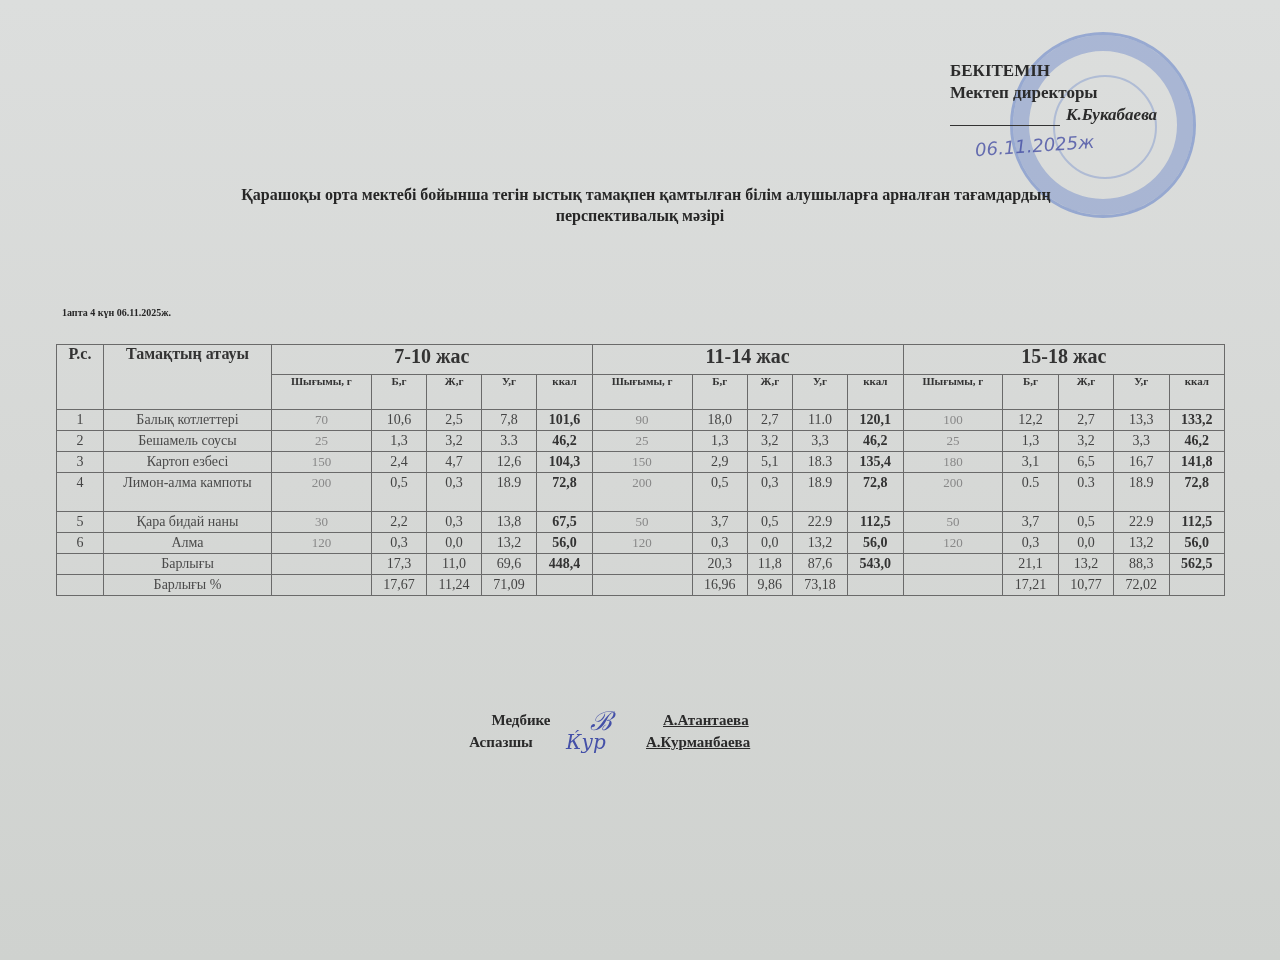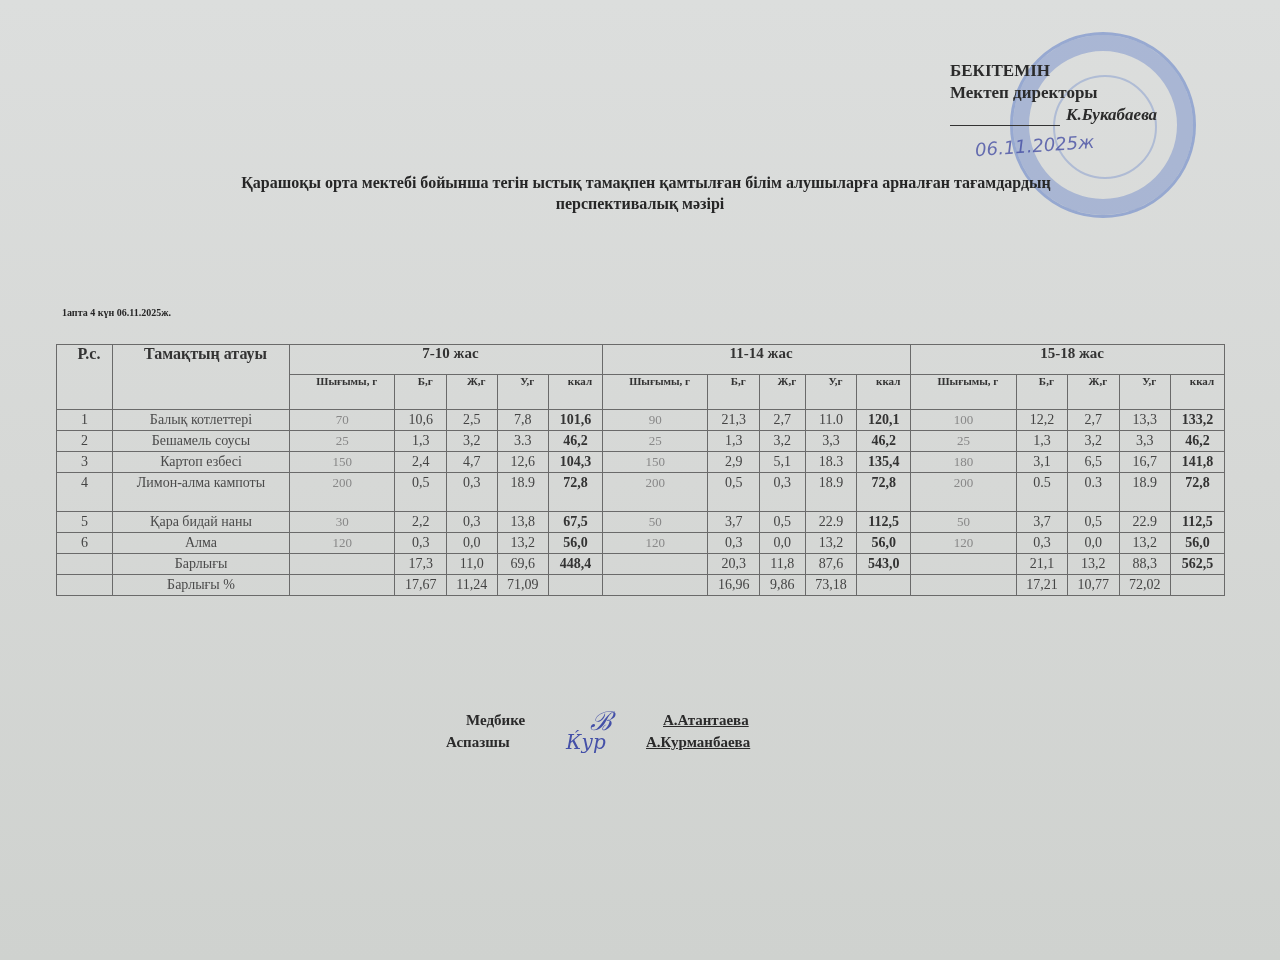--- a/index.html
+++ b/index.html
@@ -27,49 +27,49 @@
     border:2px solid rgba(95,125,200,0.35);
   }
   .sig-date {
     position:absolute; left: 975px; top: 135px; font-family:"DejaVu Sans", sans-serif;
     font-style: italic; color: rgba(60,70,160,0.75); font-size: 18px; transform: rotate(-4deg);
   }
   .title {
     position: absolute; left: 0; top: 172px; width: 1280px; text-align: center;
     font-weight: bold; font-size: 16px; line-height: 21px; color: #262626;
   }
-  .title div:first-child { padding-left: 12px; }
+  .title div:first-child { padding-left: 12px; margin-top: 12px; }
   .week {
     position: absolute; left: 62px; top: 307px; font-weight: bold; font-size: 10px; color:#262626;
   }
   table.menu {
     position: absolute; left: 56px; top: 344px;
     border-collapse: collapse; width: 1169px;
     font-size: 13.5px; color: #555;
   }
   table.menu td, table.menu th {
     border: 1px solid #6a6a6a; padding: 0 2px; text-align: center; vertical-align: top;
   }
-  table.menu th { font-weight: bold; color: #333; padding-left: 11px; }
-  th.age { font-size: 15px; height: 29px; vertical-align: middle; }
+  table.menu th { font-weight: bold; color: #333; }
+  th.age { font-size: 20px; height: 29px; vertical-align: middle; }
   th.main { font-size: 16px; vertical-align: top; padding-top: 6px; }
   th.sub { font-size: 11px; font-weight: normal; color:#555; height: 34px; padding-top: 6px; line-height: 13px; margin-top: 37px; }
   td.name { text-align: left; padding-left: 6px; color:#4a4a4a; font-size: 14px; }
   td.num { color:#444; font-size:14px; }
   td.kcal { font-weight: bold; color: #333; font-size: 14px; }
   td.out { color:#888; font-size:13px; }
   tr.r td { height: 20px; line-height: 20px; }
   tr.r2 td { height: 38px; line-height: 19px; }
   .col-n { width: 42px; }
   .col-name { width: 163px; }
   .foot {
     position: absolute; top: 712px; left: 0; width: 1280px; font-weight: bold; font-size: 15px; color:#2a2a2a;
   }
   .foot .row { position: relative; height: 22px; }
-  .foot .role { position:absolute; text-align:left; width:110px; }
+  .foot .role { position:absolute; text-align:center; width:110px; }
   .foot .sig { position:absolute; font-family:"DejaVu Serif", serif; font-style:italic; color:#4450a8; font-weight:normal; }
   .foot .fio { position:absolute;text-decoration:underline; }
 </style>
 </head>
 <body>
 
 <div class="stamp">
     <div class="inner"></div>
   </div>
 <div class="approve">
@@ -119,21 +119,21 @@
   <tbody id="tbody">
       <tr class="r">
         <td class="num">1</td>
         <td class="name">Балық котлеттері</td>
         <td class="out">70</td>
         <td class="num">10,6</td>
         <td class="num">2,5</td>
         <td class="num">7,8</td>
         <td class="kcal">101,6</td>
         <td class="out">90</td>
-        <td class="num">21,3</td>
+        <td class="num">18,0</td>
         <td class="num">2,7</td>
         <td class="num">11.0</td>
         <td class="kcal">120,1</td>
         <td class="out">100</td>
         <td class="num">12,2</td>
         <td class="num">2,7</td>
         <td class="num">13,3</td>
         <td class="kcal">133,2</td>
       </tr>
       <tr class="r">

